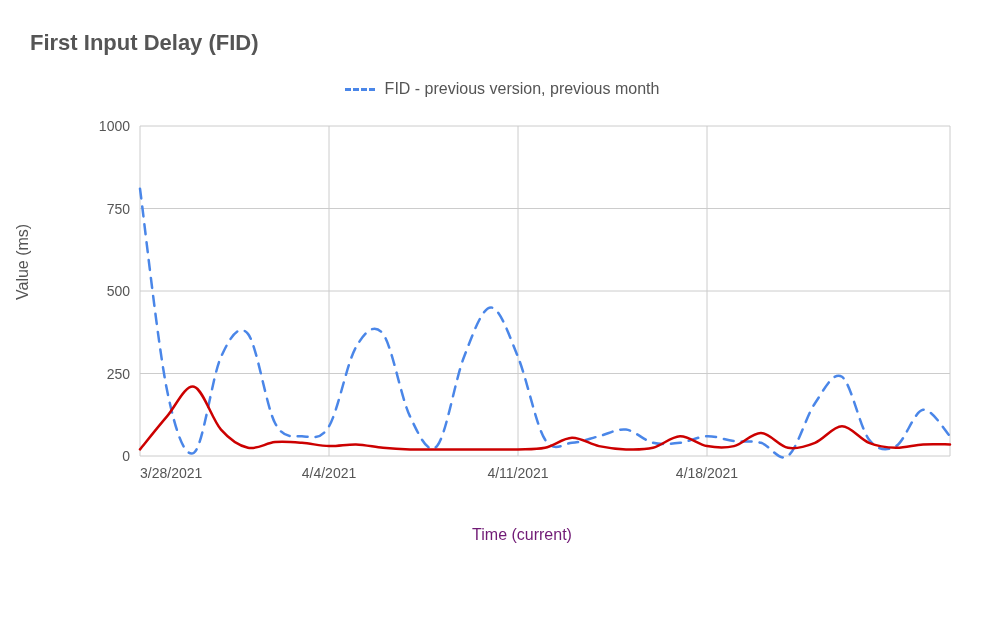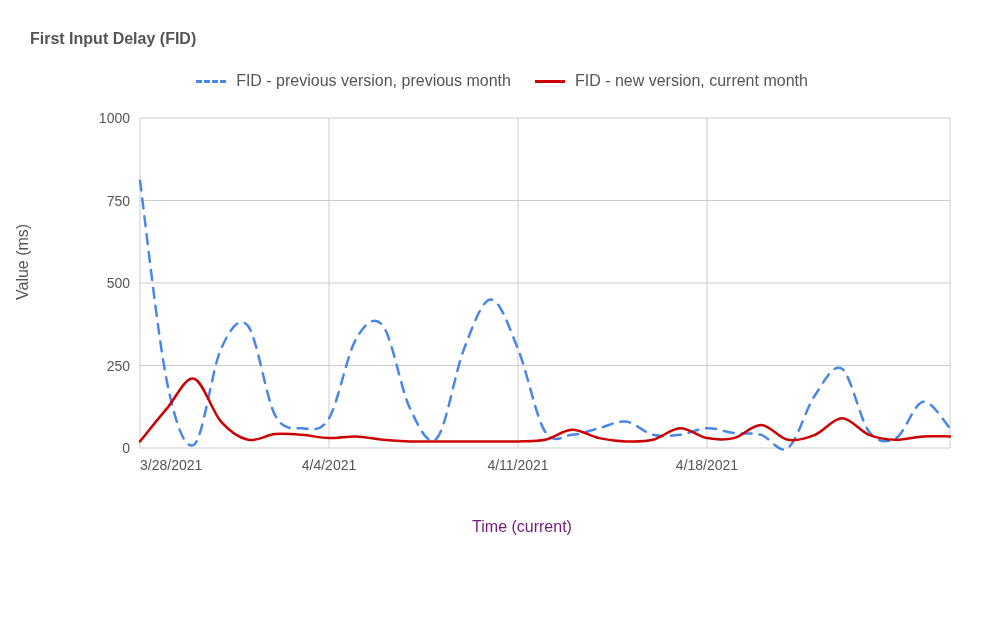--- a/index.html
+++ b/index.html
@@ -11,21 +11,21 @@
     width: 1004px;
     height: 620px;
   }
   .chart-container {
     position: relative;
     width: 1004px;
     height: 620px;
     padding: 30px 20px 20px 20px;
   }
   .title {
-    font-size: 16px;
+    font-size: 22px;
     color: #555;
     margin: 0 0 24px 10px;
   }
   .legend {
     display: flex;
     justify-content: center;
     gap: 24px;
     margin-bottom: 18px;
     font-size: 16px;
     color: #555;
@@ -71,24 +71,20 @@
 <body>
 
 <div class="chart-container">
   <h1 class="title">First Input Delay (FID)</h1>
 
   <div class="legend">
     <div class="legend-item">
       <span class="legend-swatch dashed"></span>
       <span>FID - previous version, previous month</span>
     </div>
-    <div class="legend-item">
-      <span class="legend-swatch solid"></span>
-      <span>FID - new version, current month</span>
-    </div>
   </div>
 
   <div class="ylabel">Value (ms)</div>
 
   <div class="plot-wrap">
     <svg id="plot" width="880" height="370">
         <line x1="60" y1="340" x2="870" y2="340" stroke="#ccc" stroke-width="1"></line>
         <text x="50" y="345" text-anchor="end" font-size="14" fill="#555">0</text>
         <line x1="60" y1="257.5" x2="870" y2="257.5" stroke="#ccc" stroke-width="1"></line>
         <text x="50" y="262.5" text-anchor="end" font-size="14" fill="#555">250</text>

